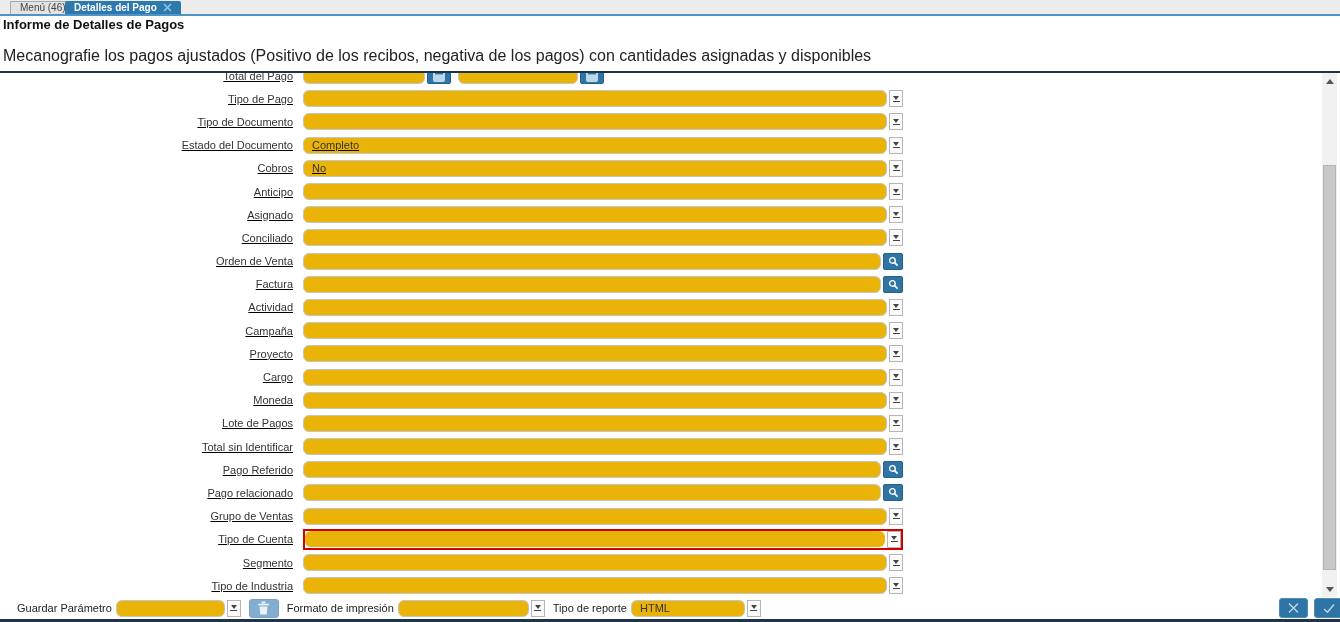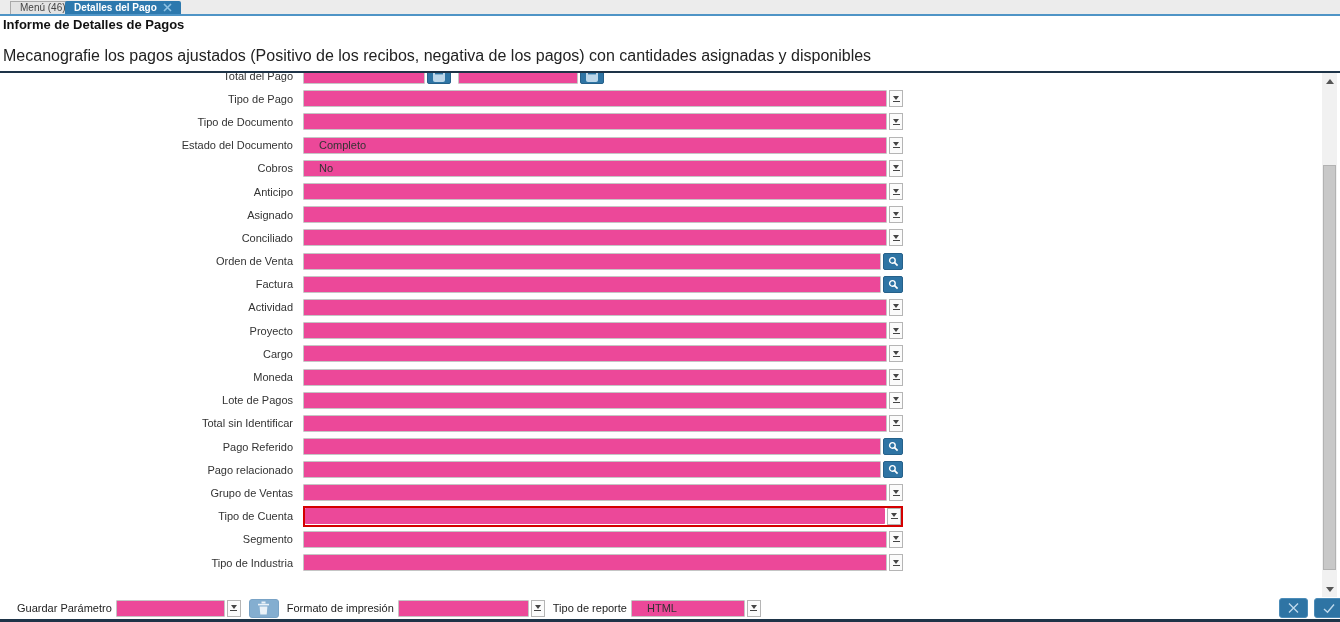--- a/index.html
+++ b/index.html
@@ -15,26 +15,26 @@
   .tab-x { display:block; }
 
   
   .page-title { position:absolute; top:17px; left:3px; font-size:13px; font-weight:bold; color:#111; }
   .page-desc  { position:absolute; top:47px; left:3px; font-size:16px; color:#222; }
   .sep-navy-top { position:absolute; top:71px; left:0; width:1340px; height:2px; background:#1e3448; }
   .sep-navy-bottom { position:absolute; top:619px; left:0; width:1340px; height:3px; background:#1e3448; }
 
   
   .panel { position:absolute; top:73px; left:0; width:1340px; height:524px; background:#fff; overflow:hidden; }
-  .rows { margin-top:-9px; }
+  .rows { margin-top:-9px;text-decoration:underline; }
   .form-row { height:23.2px; display:flex; align-items:center; }
   .row-label { width:293px; flex:none; text-align:right; font-size:11px; color:#333; white-space:nowrap; }
   .row-field { margin-left:10px; width:600px; flex:none; display:flex; align-items:center; }
 
-  .txt { height:17px; border:1px solid #c5c5c5; background:#ec4899; font-family:"Liberation Sans",sans-serif; font-size:11px; color:#333; padding:0 15px; outline:none; border-radius:1px; min-width:0; }
+  .txt { height:17px; border:1px solid #c5c5c5; background:#eab308; font-family:"Liberation Sans",sans-serif; font-size:11px; color:#333; padding:0 8px; outline:none; border-radius:6px; min-width:0; }
   .combo { display:flex; align-items:center; flex:1; }
   .combo .txt { flex:1; }
   .combo.error { border:2px solid #d40000; margin:-2px 0; padding:0; }
   .combo.error .txt { border:none; height:16px; }
 
   .dd-btn { width:14px; height:17px; flex:none; margin-left:2px; border:1px solid #b5b5b5; background:#fbfbfb; display:flex; align-items:center; justify-content:center; padding:0; cursor:pointer; }
   .dd-ic { display:flex; flex-direction:column; align-items:center; gap:1px; }
   .dd-arrow { display:block; width:0; height:0; border-left:3px solid transparent; border-right:3px solid transparent; border-top:4px solid #444; }
   .dd-bar { display:block; width:7px; height:1px; background:#444; }
 
@@ -222,20 +222,34 @@
           <button class="search-btn">
             <svg width="11" height="11" viewBox="0 0 11 11">
               <circle cx="4.4" cy="4.4" r="2.8" fill="none" stroke="#fff" stroke-width="1.4"></circle>
               <line x1="6.6" y1="6.6" x2="9.6" y2="9.6" stroke="#fff" stroke-width="1.6"></line>
             </svg>
           </button>
         </div>
       </div>
       <div class="form-row">
         <div class="row-label">Actividad</div>
+        <div class="row-field">
+          <div class="combo">
+            <input class="txt" style="">
+            <button class="dd-btn">
+              <span class="dd-ic">
+                <i class="dd-arrow"></i>
+                <i class="dd-bar"></i>
+              </span>
+            </button>
+          </div>
+        </div>
+      </div>
+      <div class="form-row">
+        <div class="row-label">Campaña</div>
         <div class="row-field">
           <div class="combo">
             <input class="txt" style="">
             <button class="dd-btn">
               <span class="dd-ic">
                 <i class="dd-arrow"></i>
                 <i class="dd-bar"></i>
               </span>
             </button>
           </div>

